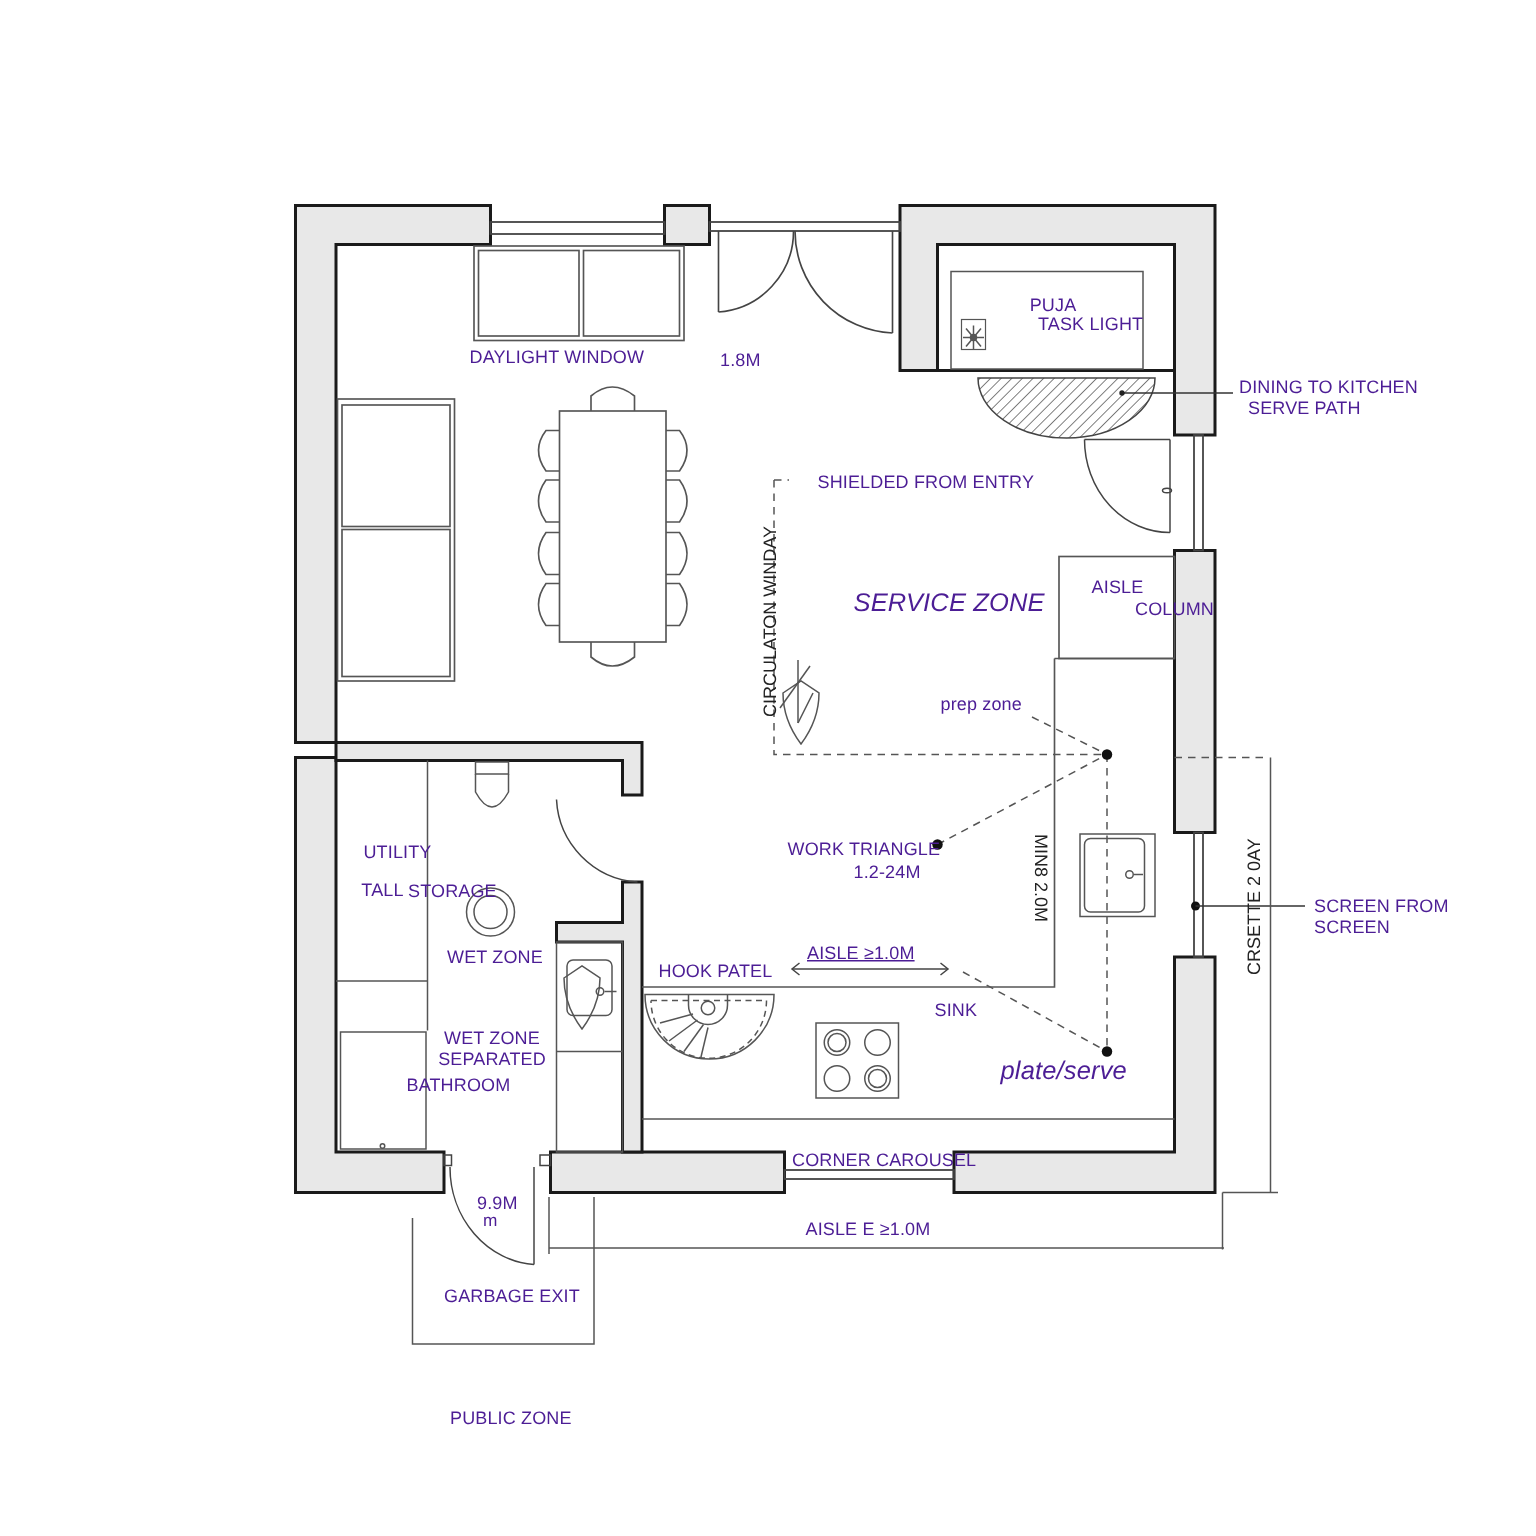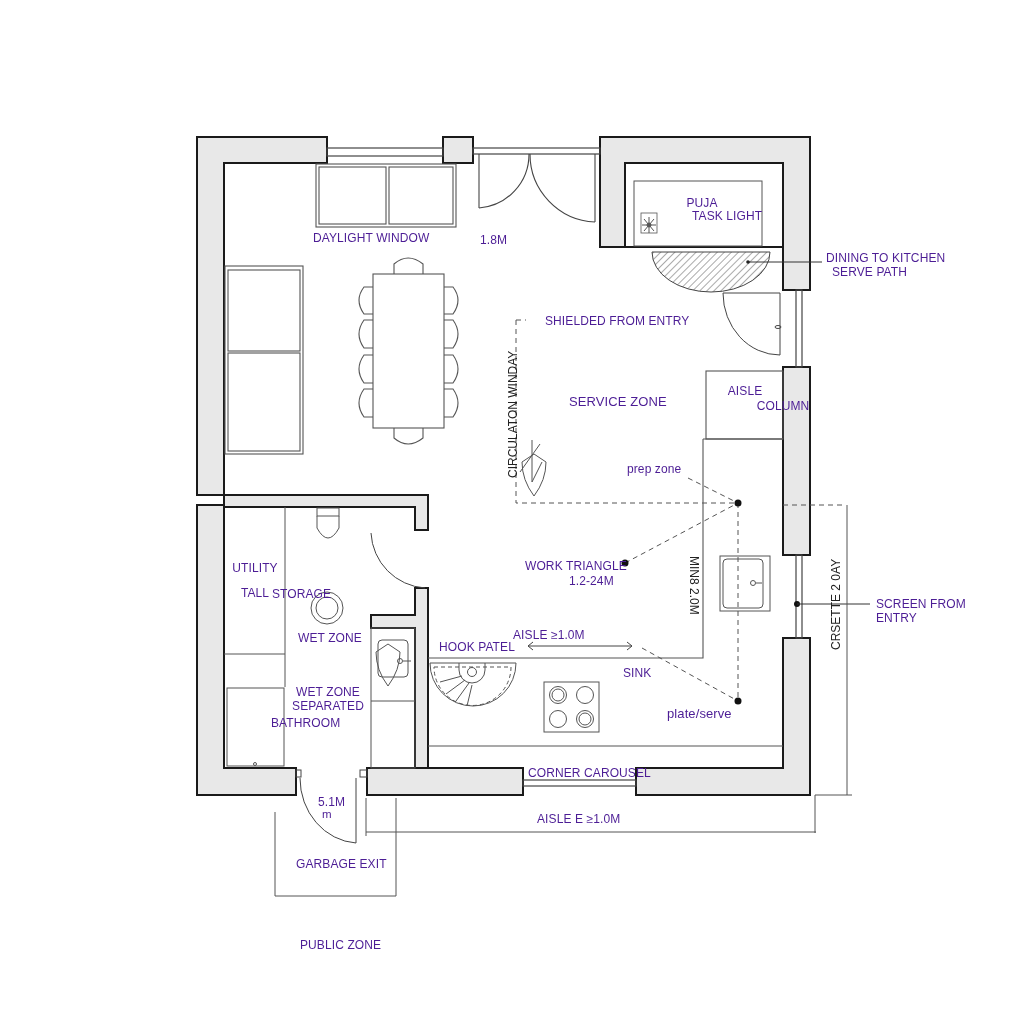--- a/index.html
+++ b/index.html
@@ -3,21 +3,21 @@
 <meta charset="utf-8">
 <style>
   html, body { margin: 0; padding: 0; background: #ffffff; }
   body { width: 1024px; height: 1024px; position: relative; overflow: hidden;
          font-family: "Liberation Sans", sans-serif; color: #222; }
   svg#plan { position: absolute; left: 0; top: 0; }
   .lbl { position: absolute; font-size: 12px; letter-spacing: 0.1px; color: #4c1d95;
          white-space: nowrap; line-height: 14px; }
   .lbl.center { text-align: center; }
   .lbl.small { font-size: 11.5px; }
-  .lbl.lower { font-size: 13px; }
+  .lbl.lower { font-size: 17px; font-style: italic; }
   .vert { position: absolute; font-size: 12px; white-space: nowrap; color: #222;
           transform-origin: left top; }
 </style>
 </head>
 <body>
 
 <svg id="plan" width="1024" height="1024" viewBox="0 0 1024 1024">
   <g fill="#e8e8e8" stroke="#1a1a1a" stroke-width="2">
 
     <path d="M197 137 H327 V163 H224 V495 H197 Z"></path>
@@ -229,32 +229,32 @@
 <div class="lbl" style="left:832px;top:265px;">SERVE PATH</div>
 <div class="lbl" style="left:545px;top:314px;">SHIELDED FROM ENTRY</div>
 <div class="vert" style="left:506px;top:478px;transform:rotate(-90deg);">CIRCULATON WINDAY</div>
 <div class="lbl lower" style="left:569px;top:395px;">SERVICE ZONE</div>
 <div class="lbl center" style="left:714px;top:384px;width:62px;">AISLE</div>
 <div class="lbl center" style="left:752px;top:399px;width:62px;">COLUMN</div>
 <div class="lbl" style="left:627px;top:462px;">prep zone</div>
 <div class="lbl" style="left:525px;top:559px;">WORK TRIANGLE</div>
 <div class="lbl" style="left:569px;top:574px;">1.2-24M</div>
 <div class="vert" style="left:701px;top:556px;transform:rotate(90deg);">MIN8 2.0M</div>
-<div class="lbl center" style="left:226px;top:561px;width:58px;">UTILITY</div>
+<div class="lbl center" style="left:226px;top:561px;width:58px;padding-left:10px;">UTILITY</div>
 <div class="lbl center" style="left:226px;top:586px;width:58px;">TALL</div>
 <div class="lbl center" style="left:237px;top:587px;width:40px;margin-left:35px;">STORAGE</div>
 <div class="lbl" style="left:298px;top:631px;">WET ZONE</div>
 <div class="lbl center" style="left:290px;top:685px;width:76px;">WET ZONE</div>
 <div class="lbl center" style="left:290px;top:699px;width:76px;">SEPARATED</div>
 <div class="lbl" style="left:227px;top:716px;margin-left:44px;">BATHROOM</div>
 <div class="lbl" style="left:439px;top:640px;">HOOK PATEL</div>
-<div class="lbl" style="left:513px;top:628px;">AISLE ≥1.0M</div>
+<div class="lbl" style="left:538px;top:628px;text-decoration:underline;">AISLE ≥1.0M</div>
 <div class="lbl" style="left:623px;top:666px;">SINK</div>
 <div class="lbl lower" style="left:667px;top:707px;">plate/serve</div>
 <div class="lbl" style="left:528px;top:750px;margin-top:16px;">CORNER CAROUSEL</div>
 <div class="lbl" style="left:876px;top:597px;">SCREEN FROM</div>
-<div class="lbl" style="left:876px;top:611px;">ENTRY</div>
+<div class="lbl" style="left:876px;top:611px;">SCREEN</div>
 <div class="vert" style="left:829px;top:650px;transform:rotate(-90deg);">CRSETTE 2 0AY</div>
-<div class="lbl" style="left:318px;top:795px;">5.1M</div>
+<div class="lbl" style="left:318px;top:795px;">9.9M</div>
 <div class="lbl small" style="left:322px;top:807px;">m</div>
 <div class="lbl" style="left:296px;top:857px;">GARBAGE EXIT</div>
 <div class="lbl" style="left:537px;top:812px;">AISLE E ≥1.0M</div>
 <div class="lbl" style="left:300px;top:908px;margin-top:30px;">PUBLIC ZONE</div>
 
 </body></html>

